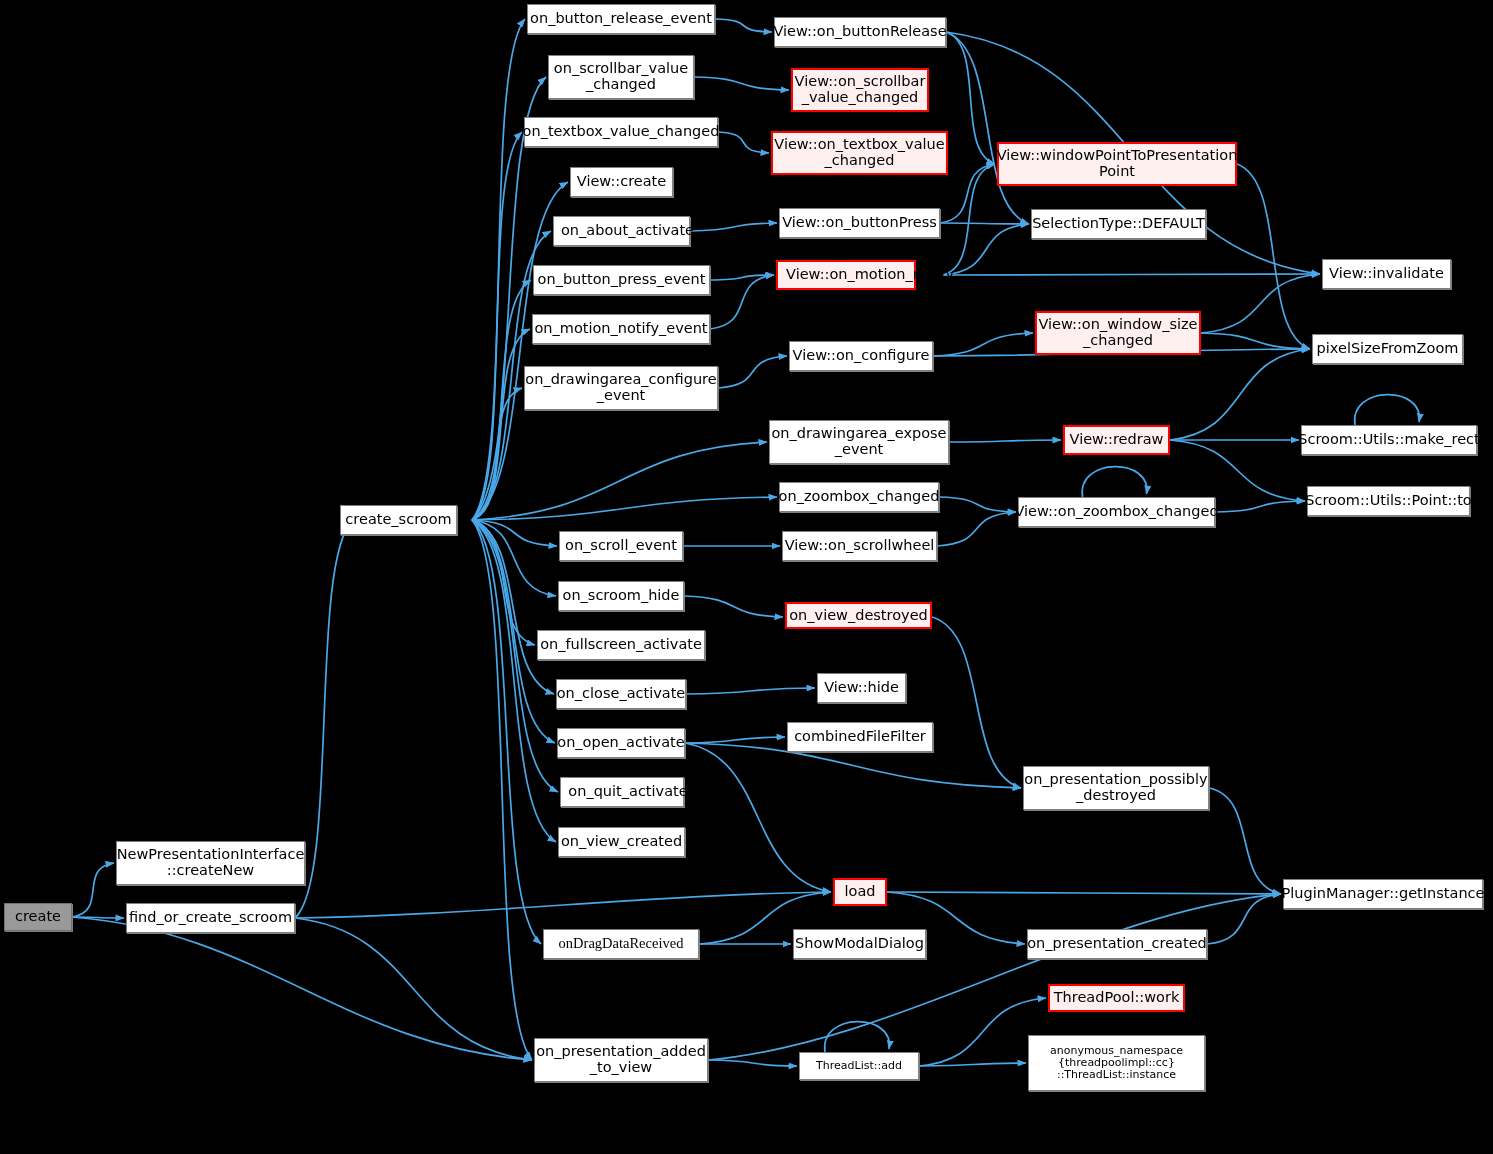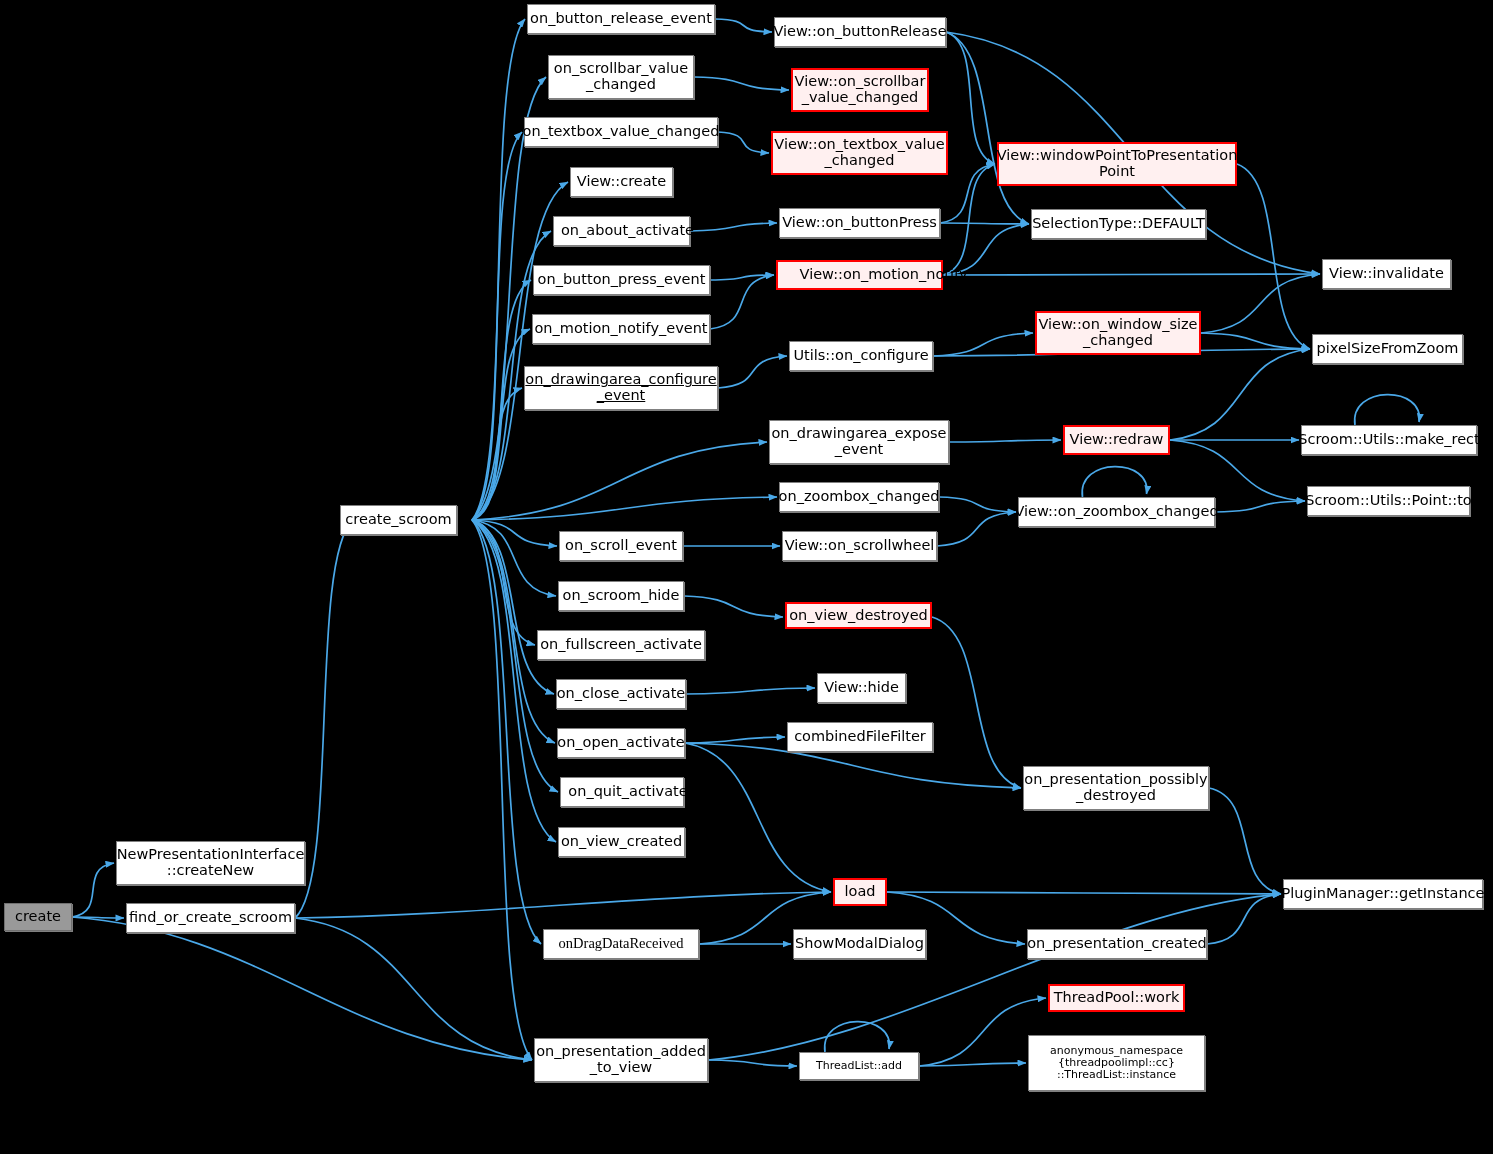--- a/index.html
+++ b/index.html
@@ -129,39 +129,39 @@
       </div>
       <div class="node" style="left: 1031px; top: 209px; width: 175px; height: 30px; font-size: 14.5px;">
         <span>SelectionType::DEFAULT</span>
       </div>
       <div class="node" style="left: 553px; top: 216px; width: 137px; height: 30px; font-size: 14.5px; padding-left: 12px;">
         <span>on_about_activate</span>
       </div>
       <div class="node" style="left: 533px; top: 265px; width: 177px; height: 30px; font-size: 14.5px;">
         <span>on_button_press_event</span>
       </div>
-      <div class="node red" style="left: 776px; top: 260px; width: 167px; height: 30px; font-size: 14.5px; padding-left: 48px;">
+      <div class="node red" style="left: 776px; top: 260px; width: 140px; height: 30px; font-size: 14.5px; padding-left: 48px;">
         <span>View::on_motion_notify</span>
       </div>
       <div class="node" style="left: 1322px; top: 259px; width: 129px; height: 30px; font-size: 14.5px;">
         <span>View::invalidate</span>
       </div>
       <div class="node" style="left: 532px; top: 314px; width: 178px; height: 30px; font-size: 14.5px;">
         <span>on_motion_notify_event</span>
       </div>
       <div class="node red" style="left: 1035px; top: 311px; width: 166px; height: 44px; font-size: 14.5px;">
         <span>View::on_window_size<br>_changed</span>
       </div>
       <div class="node" style="left: 1312px; top: 334px; width: 151px; height: 30px; font-size: 14.5px;">
         <span>pixelSizeFromZoom</span>
       </div>
       <div class="node" style="left: 789px; top: 341px; width: 144px; height: 30px; font-size: 14.5px;">
-        <span>Utils::on_configure</span>
-      </div>
-      <div class="node" style="left: 524px; top: 366px; width: 194px; height: 44px; font-size: 14.5px; text-decoration: underline;">
+        <span>View::on_configure</span>
+      </div>
+      <div class="node" style="left: 524px; top: 366px; width: 194px; height: 44px; font-size: 14.5px;">
         <span>on_drawingarea_configure<br>_event</span>
       </div>
       <div class="node" style="left: 769px; top: 420px; width: 180px; height: 44px; font-size: 14.5px;">
         <span>on_drawingarea_expose<br>_event</span>
       </div>
       <div class="node red" style="left: 1063px; top: 425px; width: 107px; height: 30px; font-size: 14.5px;">
         <span>View::redraw</span>
       </div>
       <div class="node" style="left: 1301px; top: 425px; width: 176px; height: 30px; font-size: 14.5px;">
         <span>Scroom::Utils::make_rect</span>

